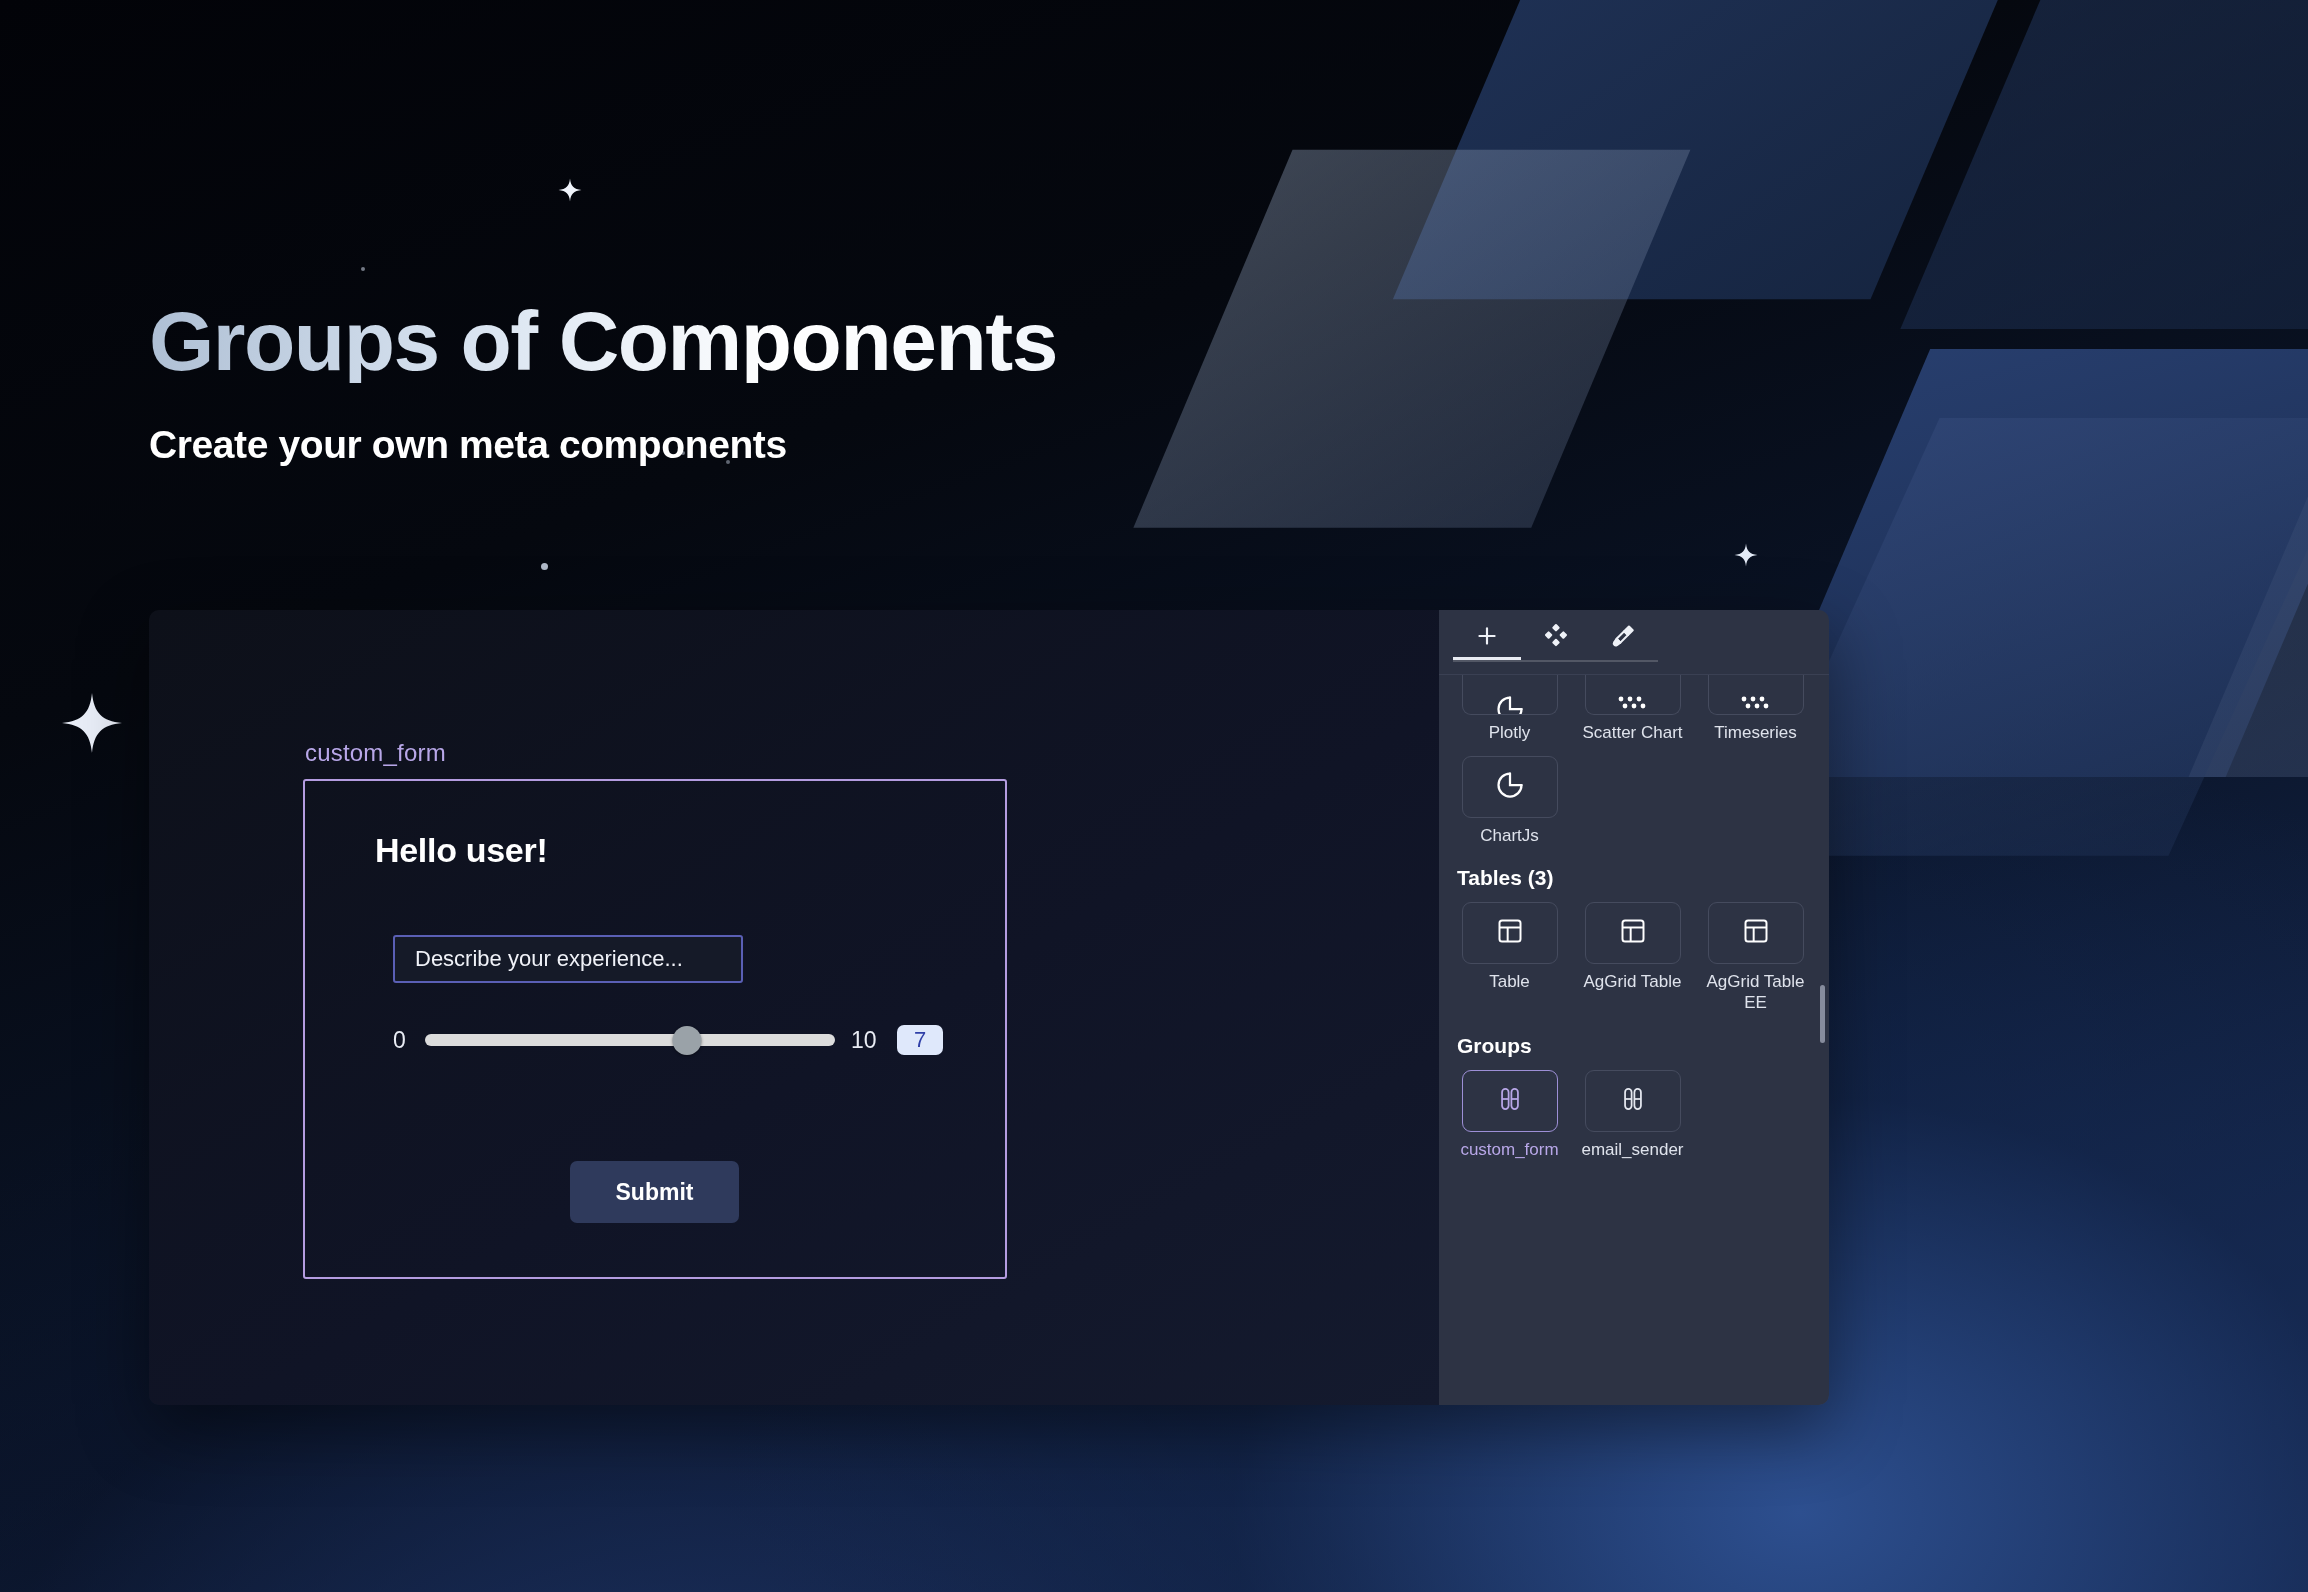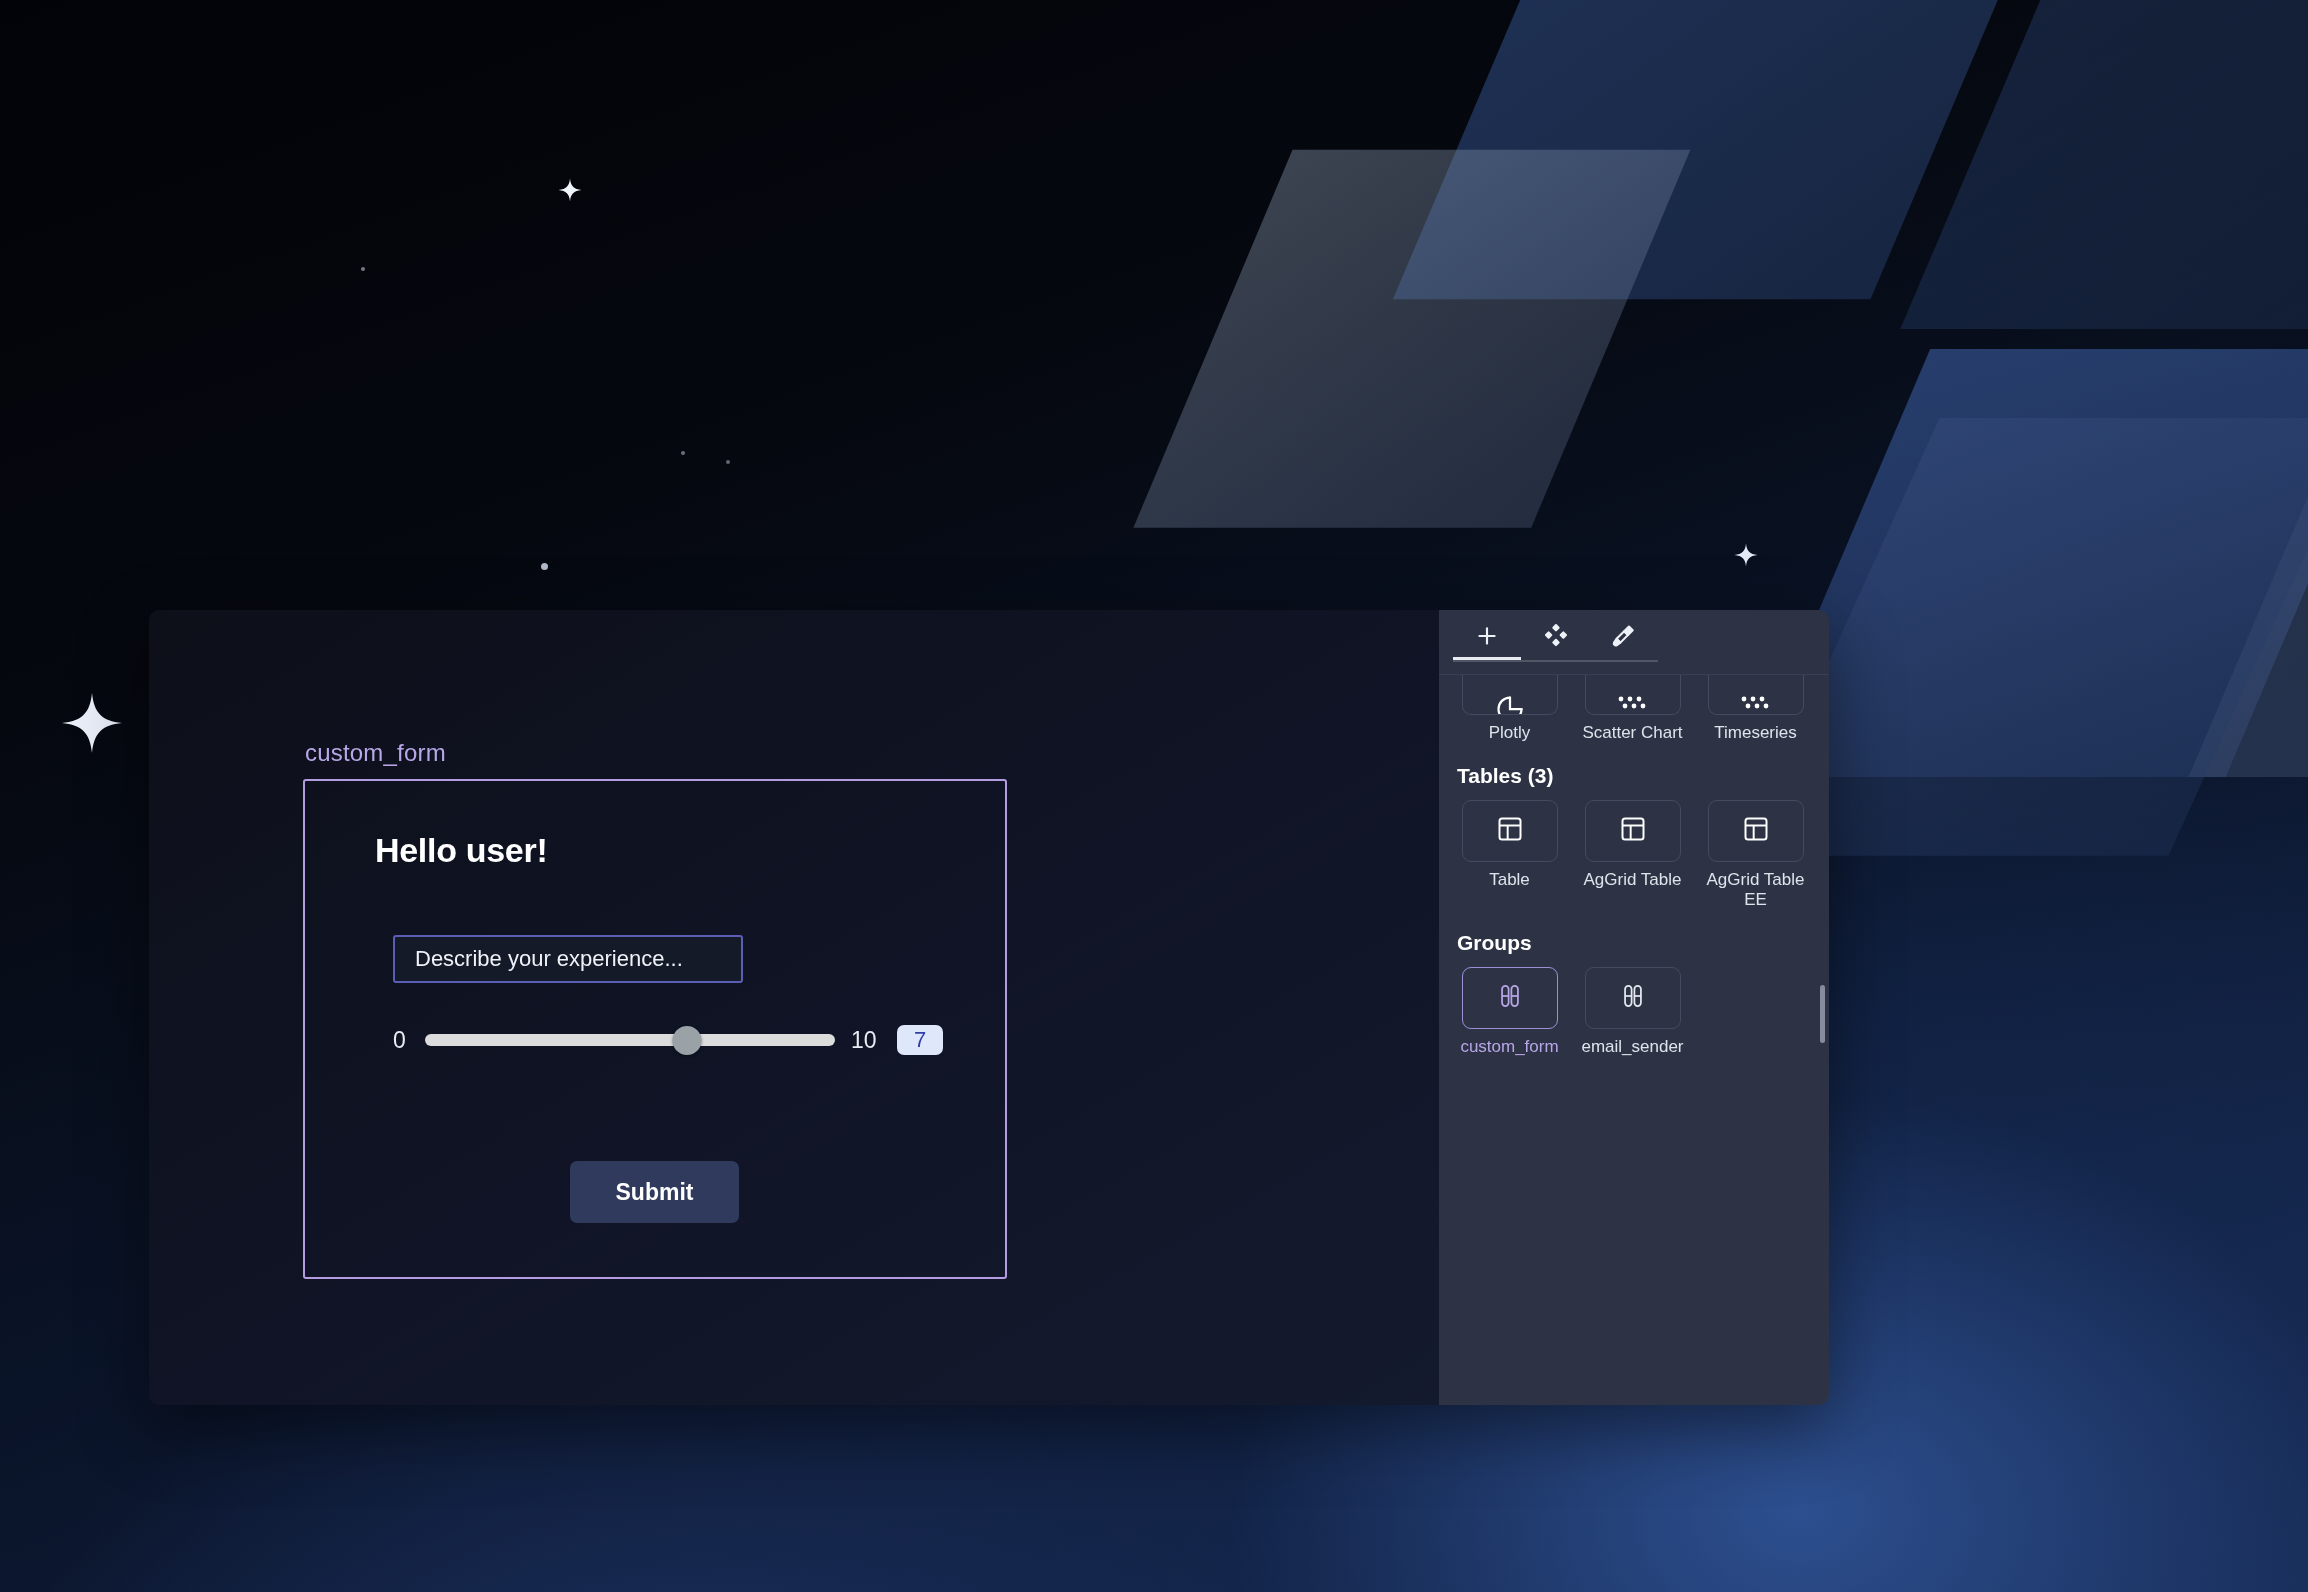--- a/index.html
+++ b/index.html
@@ -278,20 +278,24 @@
   <div class="dot" style="left:541px; top:563px; width:7px; height:7px; opacity:.85;"></div>
   <div class="dot" style="left:1341px; top:748px; width:8px; height:8px; opacity:.55;"></div>
   <div class="dot" style="left:1351px; top:1268px; width:9px; height:9px; opacity:.5;"></div>
   <div class="dot" style="left:361px; top:267px; width:4px; height:4px; opacity:.55;"></div>
   <div class="dot" style="left:681px; top:451px; width:4px; height:4px; opacity:.5;"></div>
   <div class="dot" style="left:726px; top:460px; width:4px; height:4px; opacity:.45;"></div>
   <div class="dot" style="left:1177px; top:617px; width:4px; height:4px; opacity:.5;"></div>
   <div class="dot" style="left:1174px; top:1035px; width:4px; height:4px; opacity:.45;"></div>
   <div class="dot" style="left:1378px; top:1311px; width:4px; height:4px; opacity:.4;"></div>
 
+  <div class="headings">
+    <h1 id="page-title">Groups of Components</h1>
+    <h2 id="page-subtitle">Create your own meta components</h2>
+  </div>
 
   <div class="app-window">
 
     <div class="canvas-area">
       <div class="group-wrap">
         <div class="group-label">custom_form</div>
         <div class="group-box">
 
           <div class="hello-title">Hello user!</div>
 
@@ -386,20 +390,33 @@
                   <circle cx="9" cy="12" r="2.4"></circle>
                     <circle cx="18" cy="12" r="2.4"></circle>
                     <circle cx="27" cy="12" r="2.4"></circle>
                 </svg>
               </span>
             </div>
             <div class="cell-label">Timeseries</div>
           </div>
         </div>
 
+        <div class="grid" style="margin-top:12px;">
+          <div class="cell">
+            <div class="cell-icon">
+              <span>
+                <svg width="30" height="30" viewBox="0 0 24 24" fill="none" stroke="#ffffff" stroke-width="1.8" stroke-linecap="round">
+                  <path d="M21.2 12a9.2 9.2 0 1 1-9.2-9.2"></path>
+                  <path d="M12 2.8 L12 12 L21.2 12"></path>
+                </svg>
+              </span>
+            </div>
+            <div class="cell-label">ChartJs</div>
+          </div>
+        </div>
 
         <div class="sec-title">Tables (3)</div>
         <div class="grid">
           <div class="cell">
             <div class="cell-icon">
               <span>
                 <svg width="28" height="28" viewBox="0 0 24 24" fill="none" stroke="#ffffff" stroke-width="1.7">
                   <rect x="3" y="3" width="18" height="18" rx="2.2"></rect>
                   <line x1="3" y1="9" x2="21" y2="9"></line>
                     <line x1="10" y1="9" x2="10" y2="21"></line>

